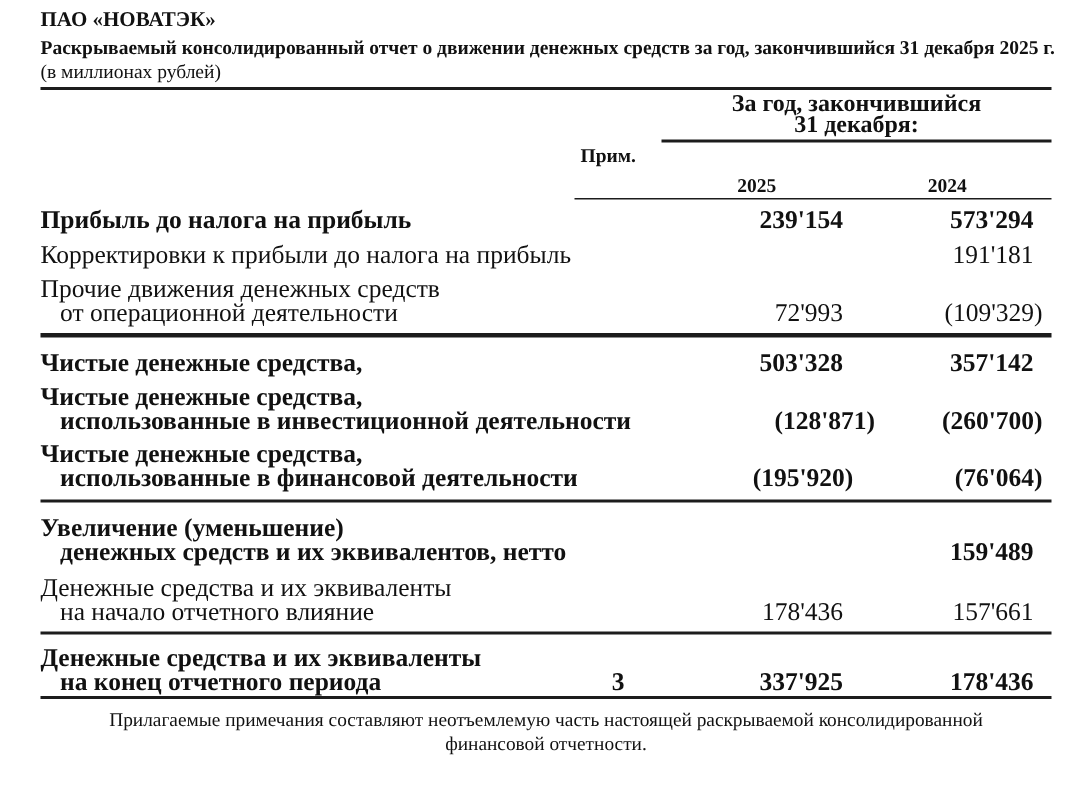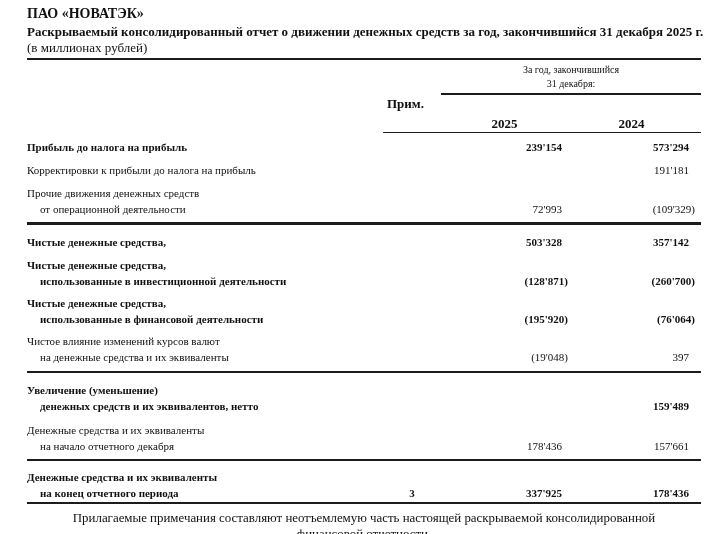--- a/index.html
+++ b/index.html
@@ -21,28 +21,28 @@
   .rule { background:#1c1c1c; }
   .rule-top { height:2px; margin-top:2px; }
   .thin  { height:1.5px; }
   .thick { height:2.5px; }
 
   
   .thead { display:flex; }
   .thead-spacer { flex:1; }
   .thead-right { width:318px; }
   .period-wrap { margin-left:58px; padding-top:3px; }
-  .period { text-align:center; font-weight:normal; font-size:10px; line-height:14px; }
+  .period { text-align:center; font-weight:bold; font-size:16px; line-height:14px; }
   .period-wrap .rule { margin-top:2px; }
   .year-row { display:flex; padding-right:6px; font-weight:bold; font-size:13px; line-height:17px; }
   .note-h { width:58px; padding-left:4px; }
   .year-col { width:127px; text-align:center;margin-top:20px; }
 
   
-  .row { display:flex; font-size:11px; line-height:16px; padding-right:6px; margin-top:7px; }
+  .row { display:flex; font-size:17px; line-height:16px; padding-right:6px; margin-top:7px; }
   .row.bold { font-weight:bold; }
   .lbl { flex:1; white-space:nowrap; }
   .lbl .l2 { padding-left:13px; }
   .note { width:58px; text-align:center; }
   .num { width:127px; text-align:right; }
 
   .mt6 { margin-top:6px; } .mt8 { margin-top:8px; } .mt9 { margin-top:9px; }
   .div-a { margin-top:5px; }  
   .div-b { margin-top:6px; }  
   .div-c { margin-top:5px; }  
@@ -137,45 +137,36 @@
   <div class="row bold mt6">
     <div class="lbl">
       <div>Чистые денежные средства,</div>
       <div class="l2">использованные в финансовой деятельности</div>
     </div>
     <div class="note"></div>
     <div class="num" style="align-self:flex-end">(195'920)</div>
     <div class="num" style="align-self:flex-end">(76'064)</div>
   </div>
 
-  <div class="row mt6">
-    <div class="lbl">
-      <div>Чистое влияние изменений курсов валют</div>
-      <div class="l2">на денежные средства и их эквиваленты</div>
-    </div>
-    <div class="note"></div>
-    <div class="num" style="align-self:flex-end">(19'048)</div>
-    <div class="num" style="align-self: flex-end; padding-right: 6px;">397</div>
-  </div>
 
   <div class="rule thick div-b"></div>
 
   <div class="row bold mt9">
     <div class="lbl">
       <div>Увеличение (уменьшение)</div>
       <div class="l2">денежных средств и их эквивалентов, нетто</div>
     </div>
     <div class="note"></div>
     <div class="num" style="align-self: flex-end; padding-right: 6px;">159'489</div>
   </div>
 
   <div class="row mt8">
     <div class="lbl">
       <div>Денежные средства и их эквиваленты</div>
-      <div class="l2">на начало отчетного декабря</div>
+      <div class="l2">на начало отчетного влияние</div>
     </div>
     <div class="note"></div>
     <div class="num" style="align-self: flex-end; padding-right: 6px;">178'436</div>
     <div class="num" style="align-self: flex-end; padding-right: 6px;">157'661</div>
   </div>
 
   <div class="rule thin div-c"></div>
 
   <div class="row bold mt8">
     <div class="lbl">

